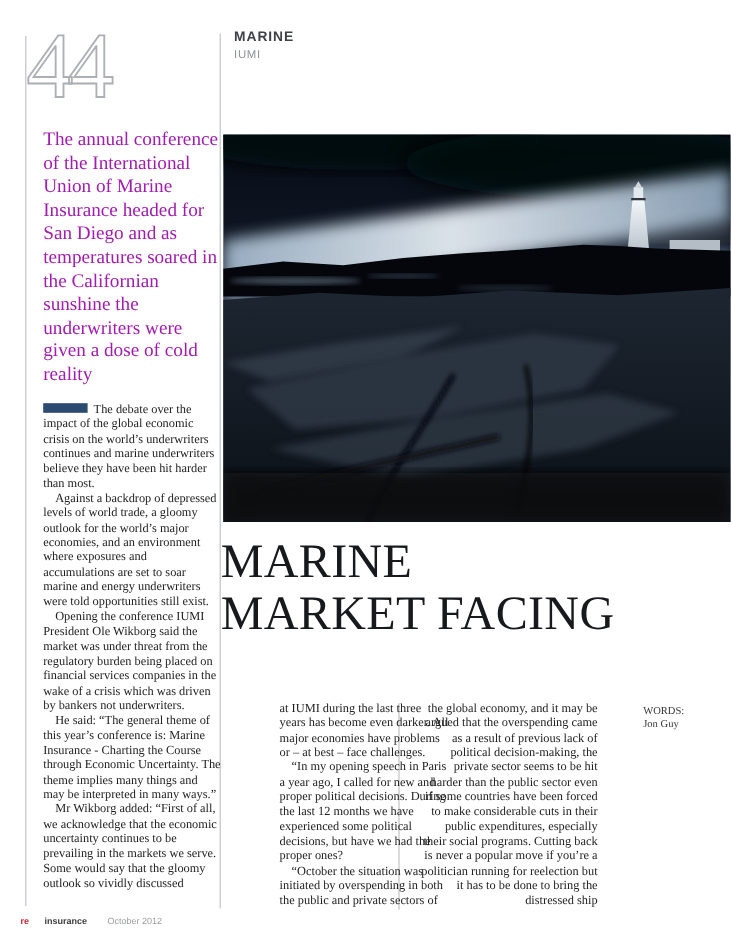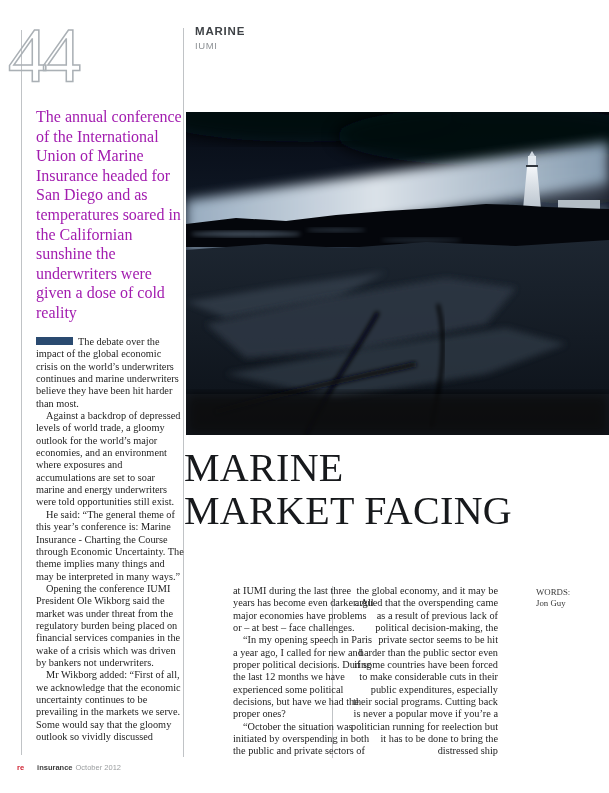--- a/index.html
+++ b/index.html
@@ -8,21 +8,21 @@
     font-family:"Liberation Serif", serif; overflow:hidden;
   }
   
   .rule { position:absolute; background:#c0c3c6; }
   .rule-left  { left:21px;  top:30px;  width:1px; height:725px; }
   .rule-main  { left:183px; top:28px;  width:1px; height:729px; }
   .rule-col   { left:332px; top:586px; width:1px; height:172px; }
 
   
   .page-number {
-    position:absolute; left:8px; top:16px;
+    position:absolute; left:22px; top:16px;
     font-size:78px; line-height:1; letter-spacing:-5px;
     color:transparent; -webkit-text-stroke:1.5px #aab0b5;
     font-family:"Liberation Serif", serif;
   }
 
   
   .section-header { position:absolute; left:195px; top:25px; font-family:"Liberation Sans", sans-serif; }
   .section-title  { font-size:11.5px; font-weight:bold; color:#3e4246; letter-spacing:0.8px; }
   .section-sub    { font-size:9.5px; color:#8d9195; letter-spacing:0.6px; margin-top:3px; }
 
@@ -55,21 +55,21 @@
     margin-right:5px;
   }
 
   
   .byline { position:absolute; left:536px; top:587px; font-size:8.8px; line-height:10.6px; color:#3a3a3a; }
 
   
   .footer { position:absolute; left:17px; top:763px; font-family:"Liberation Sans", sans-serif; font-size:7.5px; }
   .footer .re        { color:#cf2030; font-weight:bold; }
   .footer .insurance { color:#3c3c3c; font-weight:bold;margin-left:13px; }
-  .footer .issue     { color:#9a9d9f; margin-left:3px; }
+  .footer .issue     { color:#9a9d9f; margin-left:17px; }
 </style>
 </head>
 <body>
 
 <div class="page">
 
   <div class="rule rule-left"></div>
   <div class="rule rule-main"></div>
   <div class="rule rule-col"></div>
 
@@ -153,22 +153,22 @@
   </div>
 
   <div class="headline">
     <div>MARINE</div>
     <div>MARKET FACING</div>
   </div>
 
   <div class="bodycol col-rail">
     <p><span class="lead-bar"></span><span>The debate over the impact of the global economic crisis on the world’s underwriters continues and marine underwriters believe they have been hit harder than most.</span></p>
     <p class="indent">Against a backdrop of depressed levels of world trade, a gloomy outlook for the world’s major economies, and an environment where exposures and accumulations are set to soar marine and energy underwriters were told opportunities still exist.</p>
+    <p class="indent">Opening the conference IUMI President Ole Wikborg said the market was under threat from the regulatory burden being placed on financial services companies in the wake of a crisis which was driven by bankers not underwriters.</p>
     <p class="indent">He said: “The general theme of this year’s conference is: Marine Insurance - Charting the Course through Economic Uncertainty. The theme implies many things and may be interpreted in many ways.”</p>
-    <p class="indent">Opening the conference IUMI President Ole Wikborg said the market was under threat from the regulatory burden being placed on financial services companies in the wake of a crisis which was driven by bankers not underwriters.</p>
     <p class="indent">Mr Wikborg added: “First of all, we acknowledge that the economic uncertainty continues to be prevailing in the markets we serve. Some would say that the gloomy outlook so vividly discussed</p>
   </div>
 
   <div class="bodycol col-mid">
     <p>at IUMI during the last three years has become even darker. All major economies have problems or – at best – face challenges.</p>
     <p class="indent">“In my opening speech in Paris a year ago, I called for new and proper political decisions. During the last 12 months we have experienced some political decisions, but have we had the proper ones?</p>
     <p class="indent">“October the situation was initiated by overspending in both the public and private sectors of</p>
   </div>
 
   <div class="bodycol col-right">

